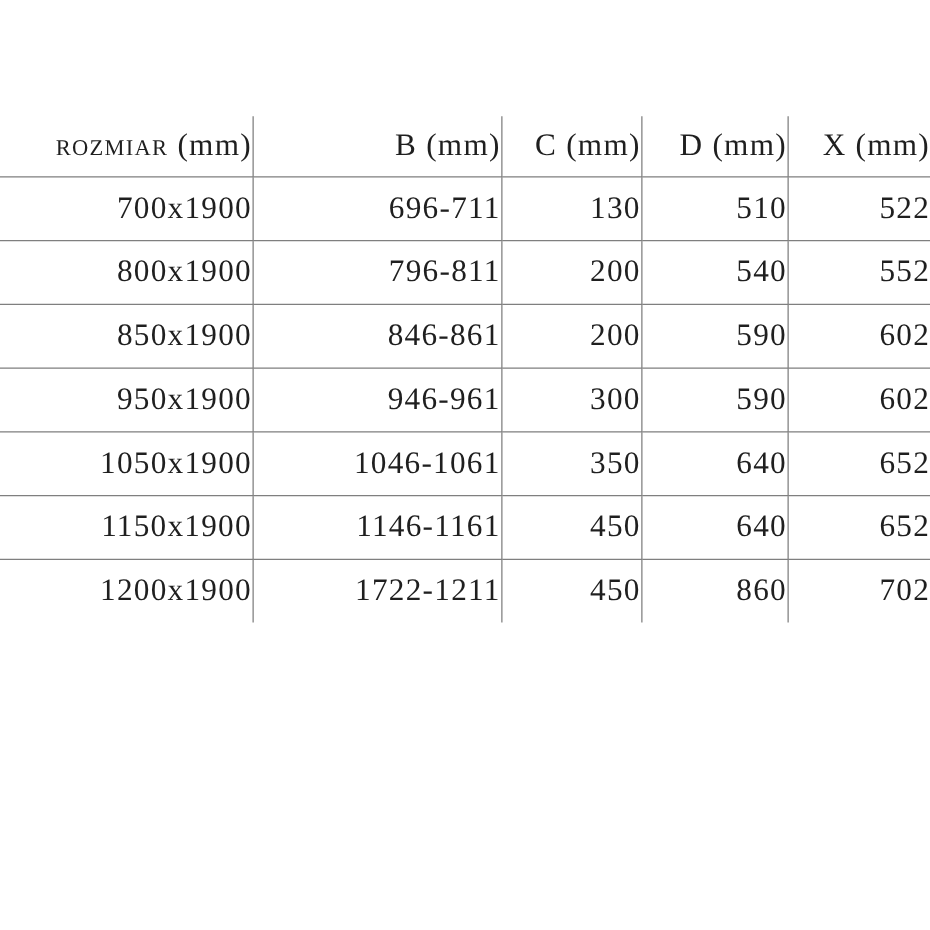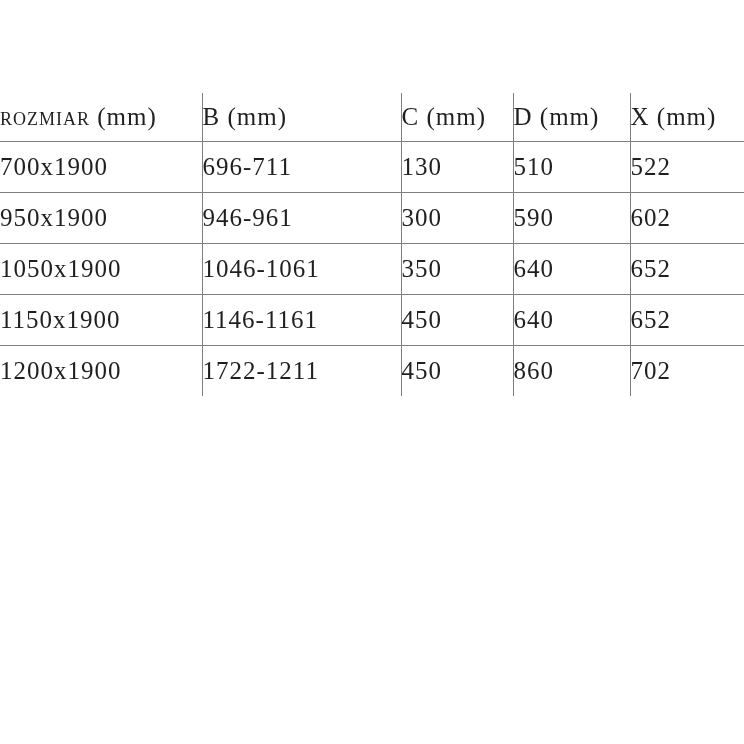--- a/index.html
+++ b/index.html
@@ -22,21 +22,21 @@
     width: 744px;
     border-collapse: collapse;
     table-layout: fixed;
     color: #1f1f1f;
   }
   table.spec th,
   table.spec td {
     padding: 0;
     margin: 0;
     font-weight: normal;
-    text-align: left;
+    text-align: right;
     vertical-align: middle;
     font-size: 25px;
     letter-spacing: 1px;
     white-space: nowrap;
     overflow: hidden;
   }
   table.spec thead tr { height: 48px; }
   table.spec tbody tr { height: 51px; }
 
   
@@ -82,20 +82,34 @@
     </thead>
     <tbody>
       <tr>
         <td>700x1900</td>
         <td>696-711</td>
         <td>130</td>
         <td>510</td>
         <td>522</td>
       </tr>
       <tr>
+        <td>800x1900</td>
+        <td>796-811</td>
+        <td>200</td>
+        <td>540</td>
+        <td>552</td>
+      </tr>
+      <tr>
+        <td>850x1900</td>
+        <td>846-861</td>
+        <td>200</td>
+        <td>590</td>
+        <td>602</td>
+      </tr>
+      <tr>
         <td>950x1900</td>
         <td>946-961</td>
         <td>300</td>
         <td>590</td>
         <td>602</td>
       </tr>
       <tr>
         <td>1050x1900</td>
         <td>1046-1061</td>
         <td>350</td>

